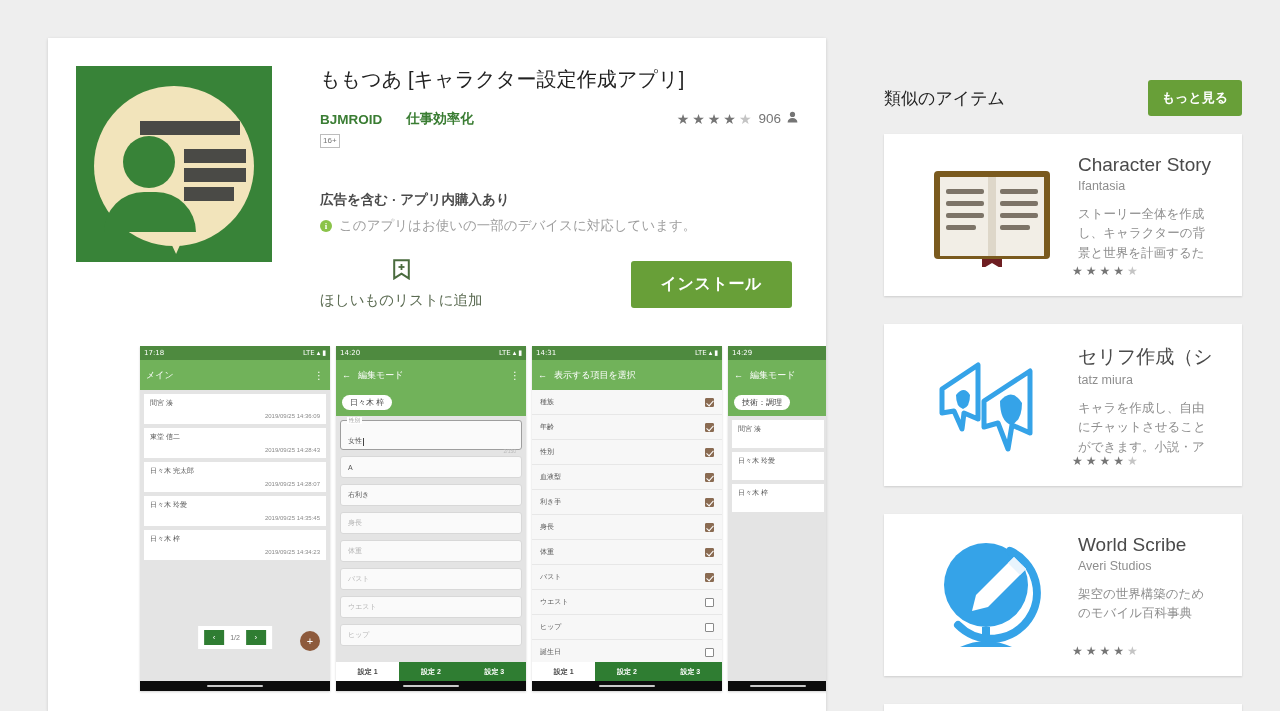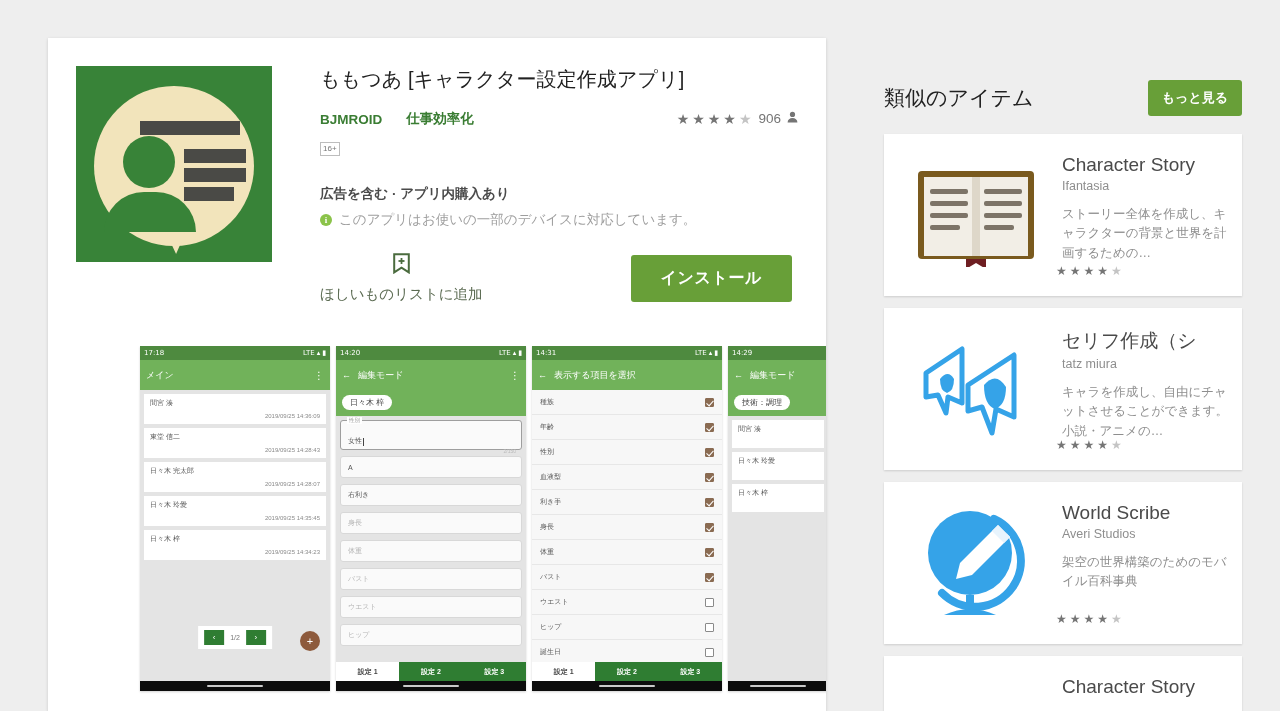--- a/index.html
+++ b/index.html
@@ -69,26 +69,26 @@
     position: absolute; right: 0; top: 1px;
     display: flex; align-items: center; gap: 4px;
   }
   .stars { display: flex; gap: 3px; }
   .star { font-size: 14px; line-height: 14px; color: #757575; }
   .star.off { color: #c4c4c4; }
   .rating-count { font-size: 13.5px; color: #757575; margin-left: 3px; }
   .person-glyph { font-size: 13px; color: #757575; margin-left: 2px; }
 
   .age-badge {
-    display: inline-block; margin-top: 14px;
+    display: inline-block; margin-top: 6px;
     border: 1px solid #bdbdbd; color: #757575;
     font-size: 8px; line-height: 10px; padding: 1px 2px;
   }
   .iap-line {
-    margin-top: 29px; font-size: 13.5px; font-weight: bold; color: #4a4a4a;
+    margin-top: 43px; font-size: 13.5px; font-weight: bold; color: #4a4a4a;
   }
   .compat-line {
     margin-top: 8px; font-size: 13.5px; color: #9e9e9e;
     display: flex; align-items: center; gap: 7px;
   }
   .info-dot {
     width: 12px; height: 12px; border-radius: 50%;
     background: #8bc34a; color: #fff; font-size: 9px; font-weight: bold;
     display: inline-flex; align-items: center; justify-content: center;
     font-family: "Liberation Serif", serif;
@@ -217,29 +217,29 @@
     display: block; width: 56px; height: 2px; background: #c9c9c9; border-radius: 2px;
   }
   .shot.partial { width: 100px; flex: 0 0 100px; }
 
   
   .sidebar { position: absolute; left: 884px; top: 80px; width: 358px; }
   .sb-head {
     display: flex; align-items: center; justify-content: space-between;
     margin-bottom: 18px;
   }
-  .sb-title { font-size: 21px; color: #212121; font-weight: 400; }
+  .sb-title { font-size: 17px; color: #212121; font-weight: 400; }
   .more-btn {
     background: #689f38; color: #fff; border: none; border-radius: 3px;
     font-size: 13px; font-weight: bold; padding: 9px 14px; cursor: pointer;
     font-family: "Liberation Sans", sans-serif;
   }
   .sim-card {
     background: #fff; box-shadow: 0 1px 2px rgba(0,0,0,.14);
-    display: flex; padding: 14px 12px; margin-bottom: 12px;
+    display: flex; padding: 14px 28px; margin-bottom: 28px;
     height: 162px; cursor: pointer; position: relative; overflow: hidden; justify-content: space-between;
   }
   .sim-icon { flex: 0 0 160px; display: flex; align-items: center; justify-content: center; }
   .sim-info { flex: 1; padding-left: 6px; padding-top: 6px; position: relative; }
   .sim-name { font-size: 19px; color: #4a4a4a; font-weight: 400; white-space: nowrap; }
   .sim-dev { font-size: 12.5px; color: #8e8e8e; margin-top: 3px; }
   .sim-desc {
     font-size: 12.5px; color: #8e8e8e; line-height: 1.55; margin-top: 12px;
     max-height: 60px; overflow: hidden;
   }

